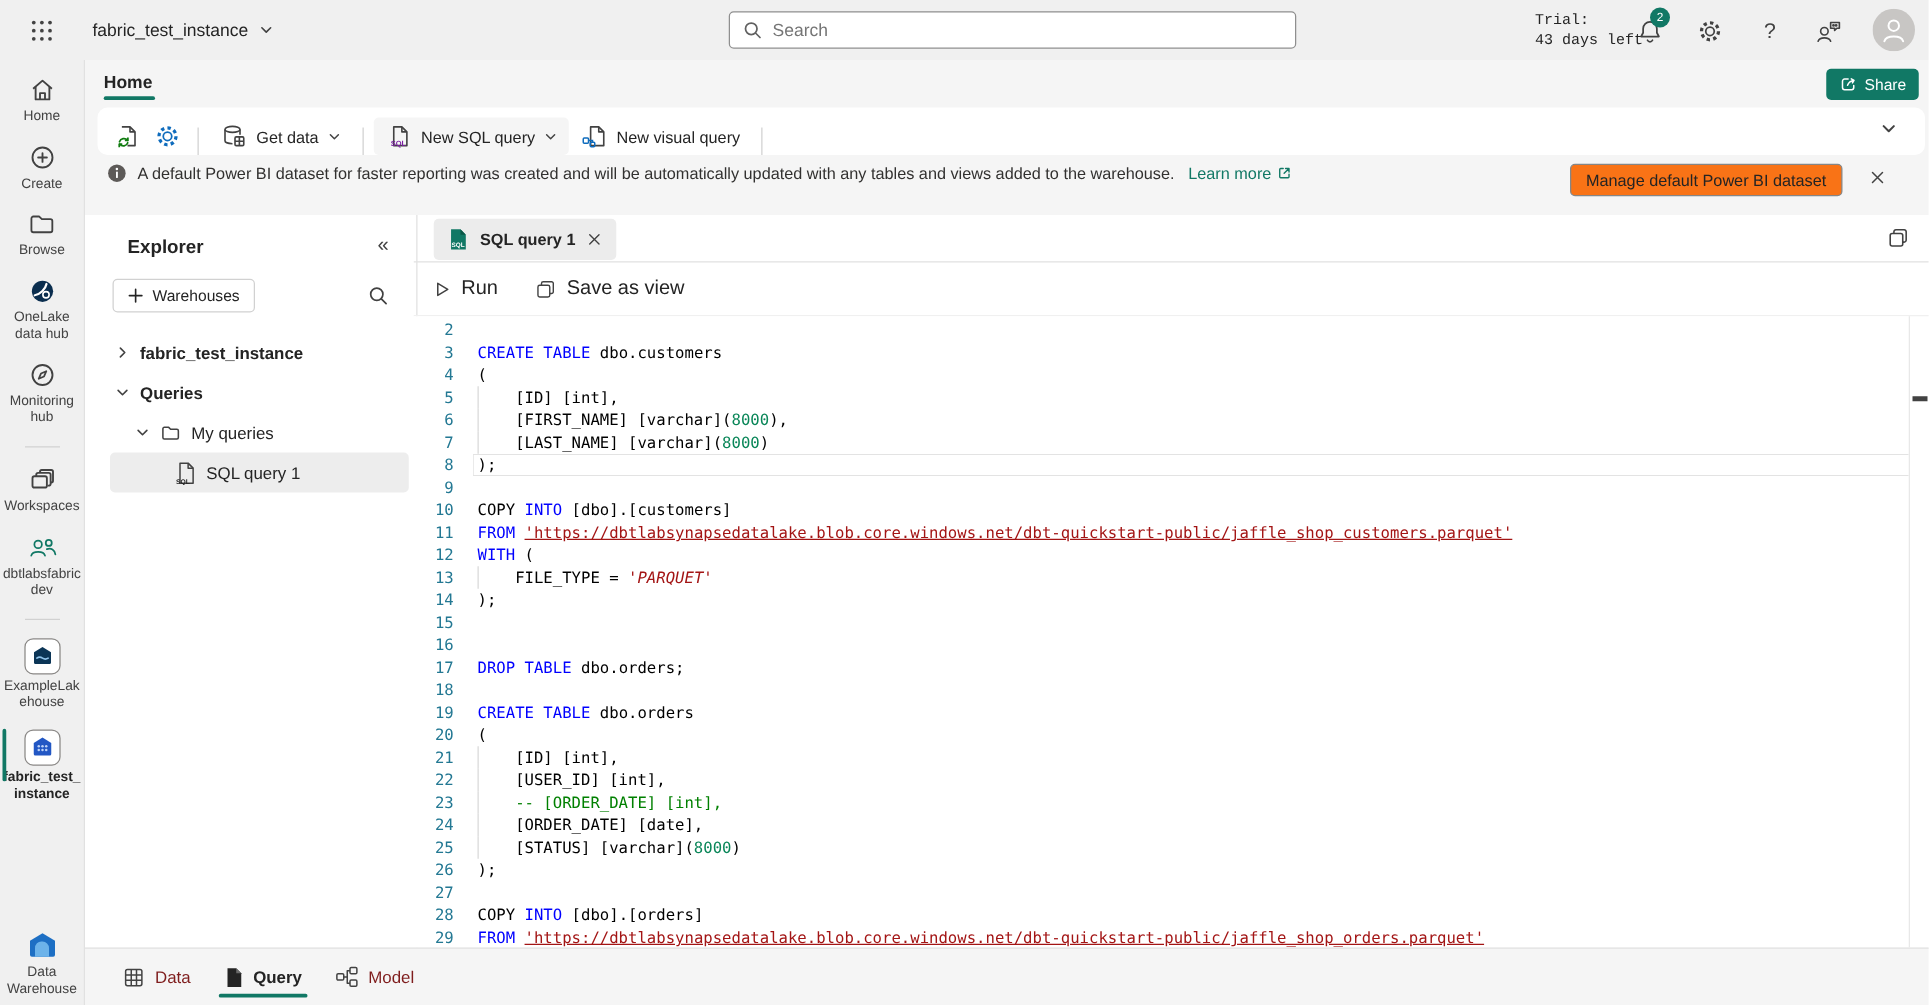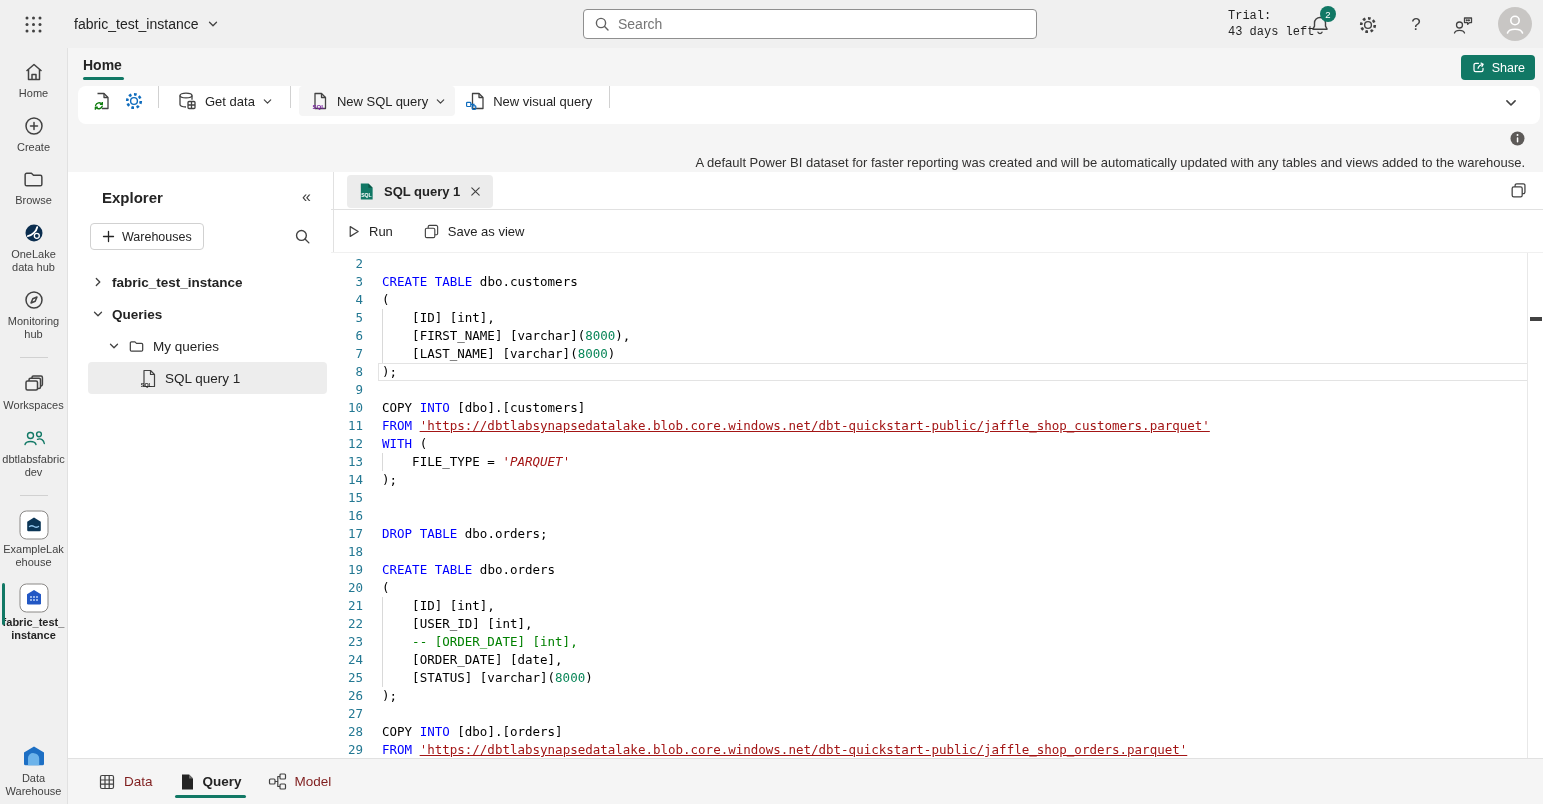--- a/index.html
+++ b/index.html
@@ -20,28 +20,28 @@
   #gear-top { left:1355px; }
   #help { left:1403px; font-size:17px; color:#424242; }
   #feedback { left:1450px; }
   #avatar { position:absolute; left:1498px; top:7px; width:34px; height:34px; border-radius:50%; cursor:pointer; }
 
   
   #band { position:absolute; left:68px; top:48px; right:0; height:124px; background:#f5f5f5; }
   #home-tab { position:absolute; left:15px; top:9px; font-size:14px; font-weight:700; color:#242424; cursor:pointer; }
   #home-tab::after { content:''; position:absolute; left:0; right:-2px; bottom:-7px; height:3px; border-radius:2px; background:var(--accent); }
   #share-btn { position:absolute; right:8px; top:7px; height:25px; background:var(--accent); color:#fff; border:none; border-radius:4px; display:flex; align-items:center; gap:6px; padding:0 10px; font-size:12.5px; cursor:pointer; font-family:"Liberation Sans",sans-serif; }
-  #toolbar { position:absolute; left:10px; top:38px; right:3px; height:38px; background:#fff; border-radius:8px; display:flex; align-items:flex-start; padding:0 8px; }
+  #toolbar { position:absolute; left:10px; top:38px; right:3px; height:38px; background:#fff; border-radius:8px; display:flex; align-items:flex-end; padding:0 8px; }
   .tool-ic { width:32px; height:30px; display:flex; align-items:center; justify-content:center; cursor:pointer; border-radius:4px; }
   .tool-div { width:1px; height:22px; background:#d1d1d1; margin:0 8px; }
   .tool-btn { display:flex; align-items:center; gap:7px; height:30px; padding:0 9px; border-radius:4px; cursor:pointer; font-size:13px; color:#242424; }
   .tool-btn.hl { background:#f5f5f5; }
   #ribbon-chev { position:absolute; right:22px; top:10px; cursor:pointer; }
 
-  #banner { position:absolute; left:0; right:0; top:83px; height:41px; display:flex; align-items:flex-end; padding:0 18px; gap:9px;flex-direction:column; }
+  #banner { position:absolute; left:0; right:12px; top:83px; height:41px; display:flex; align-items:flex-start; padding:0 18px; gap:9px; }
   #banner-text { font-size:13px; color:#323130; }
   #learn-more { color:var(--accent); text-decoration:none; cursor:pointer; display:inline-flex; align-items:center; gap:4px; margin-left:2px; }
   #manage-btn { margin-left:auto; height:26px; background:#f97316; border:1px solid #868686; border-radius:4px; padding:0 12px; font-size:13px; color:#242424; cursor:pointer; font-family:"Liberation Sans",sans-serif; }
   #banner-close { width:22px; height:22px; display:flex; align-items:center; justify-content:center; cursor:pointer; margin-left:8px; }
 
   
   #rail { position:absolute; left:0; top:48px; width:68px; bottom:0; background:#f0f0f0; border-right:1px solid #e1e1e1; display:flex; flex-direction:column; align-items:center; padding-top:12px; }
   .rail-item { position:relative; width:68px; display:flex; flex-direction:column; align-items:center; gap:3px; margin-bottom:14px; cursor:pointer; }
   .rail-lb { font-size:11px; line-height:13px; color:#424242; text-align:center; max-width:64px; overflow-wrap:anywhere; }
   .rail-item.selected .rail-lb { font-weight:700; color:#242424; }
@@ -67,21 +67,21 @@
   .tree-chev { width:12px; display:flex; }
 
   
   #editor { position:absolute; left:263px; top:0; right:0; height:100%; }
   #tabstrip { position:relative; height:38px; border-bottom:1px solid #e1e1e1; }
   #qtab { position:absolute; left:16px; top:3px; height:33px; background:#ececec; border-radius:4px; display:flex; align-items:center; gap:9px; padding:0 11px; cursor:pointer; }
   #qtab-label { font-size:13px; font-weight:700; }
   #qtab-close { display:flex; cursor:pointer; }
   #copy-ic { position:absolute; right:15px; top:9px; cursor:pointer; }
   #cmdbar { height:43px; display:flex; align-items:center; gap:30px; padding-left:15px; border-bottom:1px solid #f0f0f0; }
-  .cmd { display:flex; align-items:center; gap:8px; font-size:13px; color:#242424; cursor:pointer; }
+  .cmd { display:flex; align-items:center; gap:8px; font-size:16px; color:#242424; cursor:pointer; }
 
   #code-wrap { position:absolute; left:0; right:16px; top:81px; bottom:0; overflow:hidden; background:#fff; }
   #ruler { position:absolute; right:0; top:81px; bottom:0; width:16px; border-left:1px solid #e8e8e8; }
   #ruler-mark { position:absolute; left:2px; top:64px; right:1px; height:4px; background:#424242; }
   #code { font-family:"DejaVu Sans Mono","Liberation Mono",monospace; font-size:12.5px; line-height:18px; padding-top:2px; white-space:pre; }
   .cl { display:flex; height:18px; }
   .ln { width:32px; text-align:right; color:var(--lineno); flex:none; }
   .lc { flex:1; margin-left:15px; padding-left:4px; position:relative; color:#000; }
   .cl.guide .lc::before { content:''; position:absolute; left:4px; top:0; bottom:0; border-left:1px solid #d9d9d9; }
   .cl.current .lc { box-shadow: inset 0 1px 0 #e3e3e3, inset 0 -1px 0 #e3e3e3, inset 1px 0 0 #e3e3e3; }

